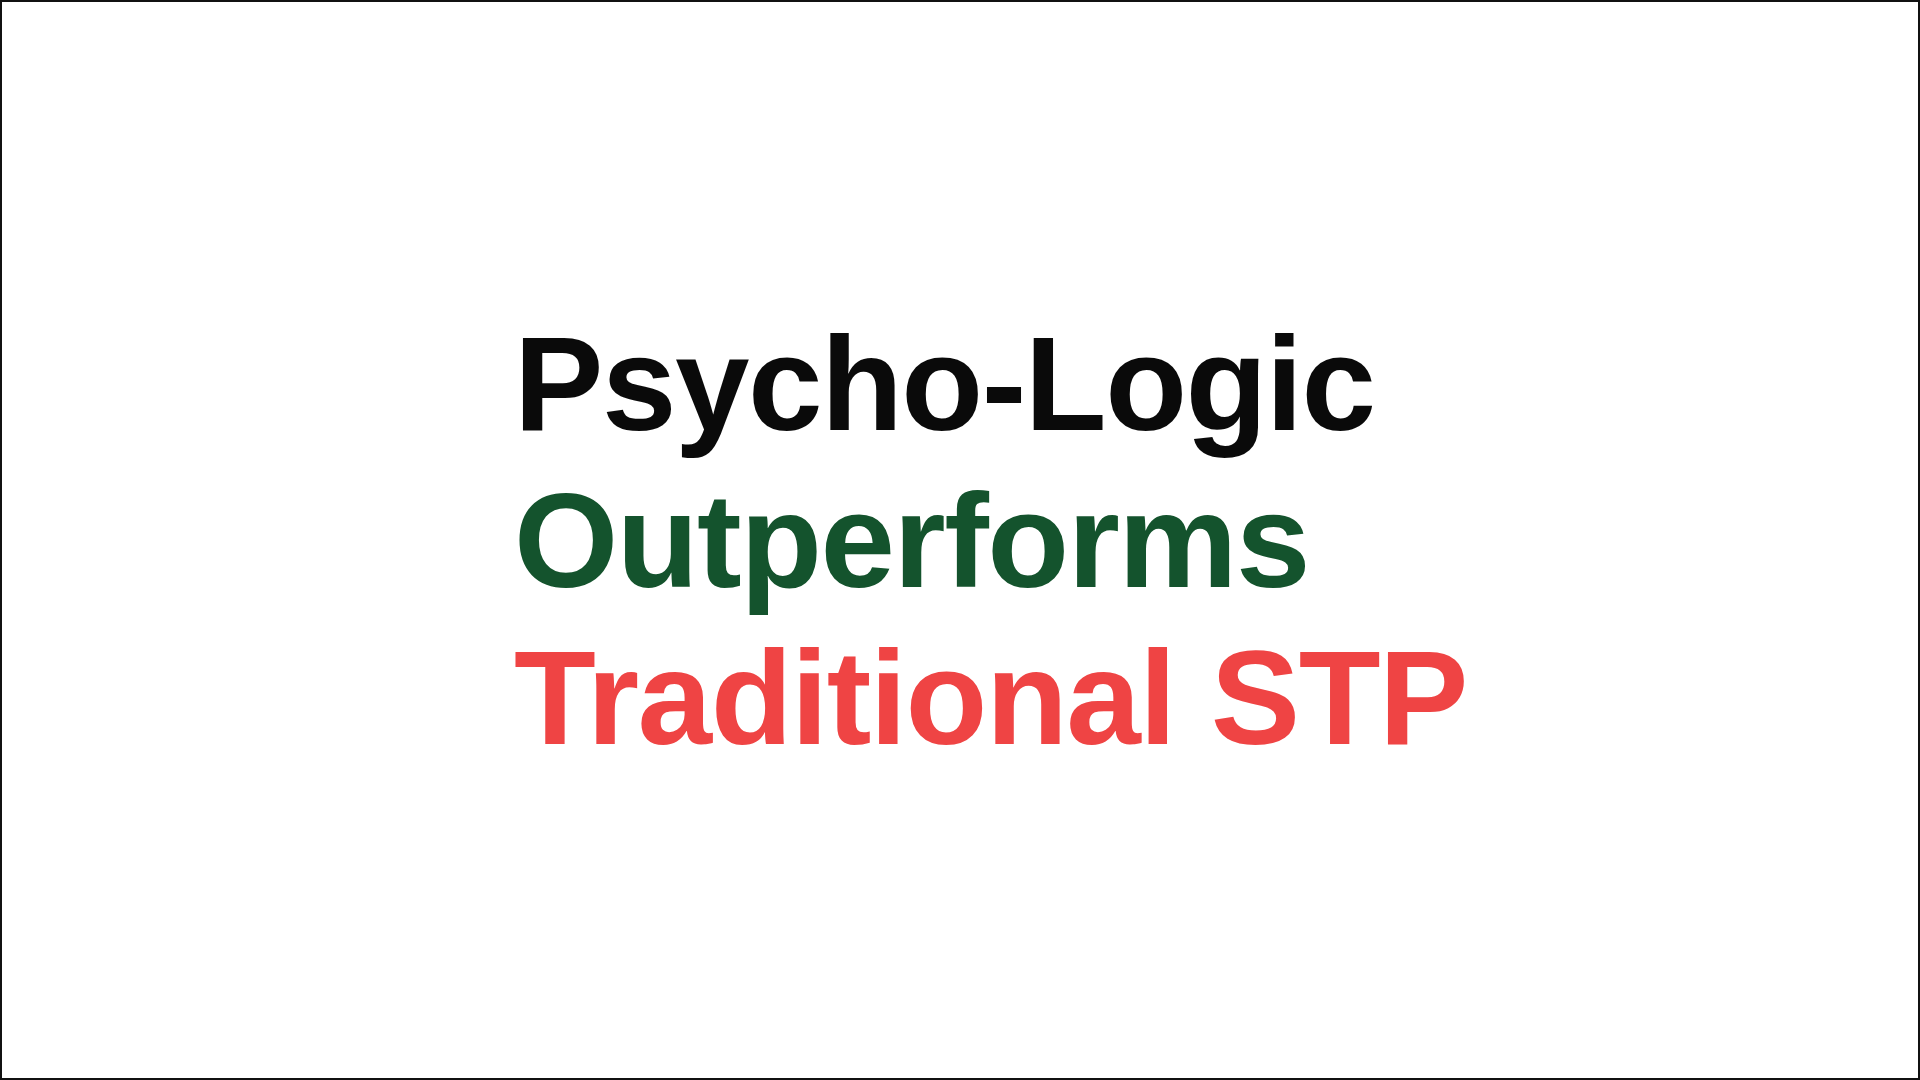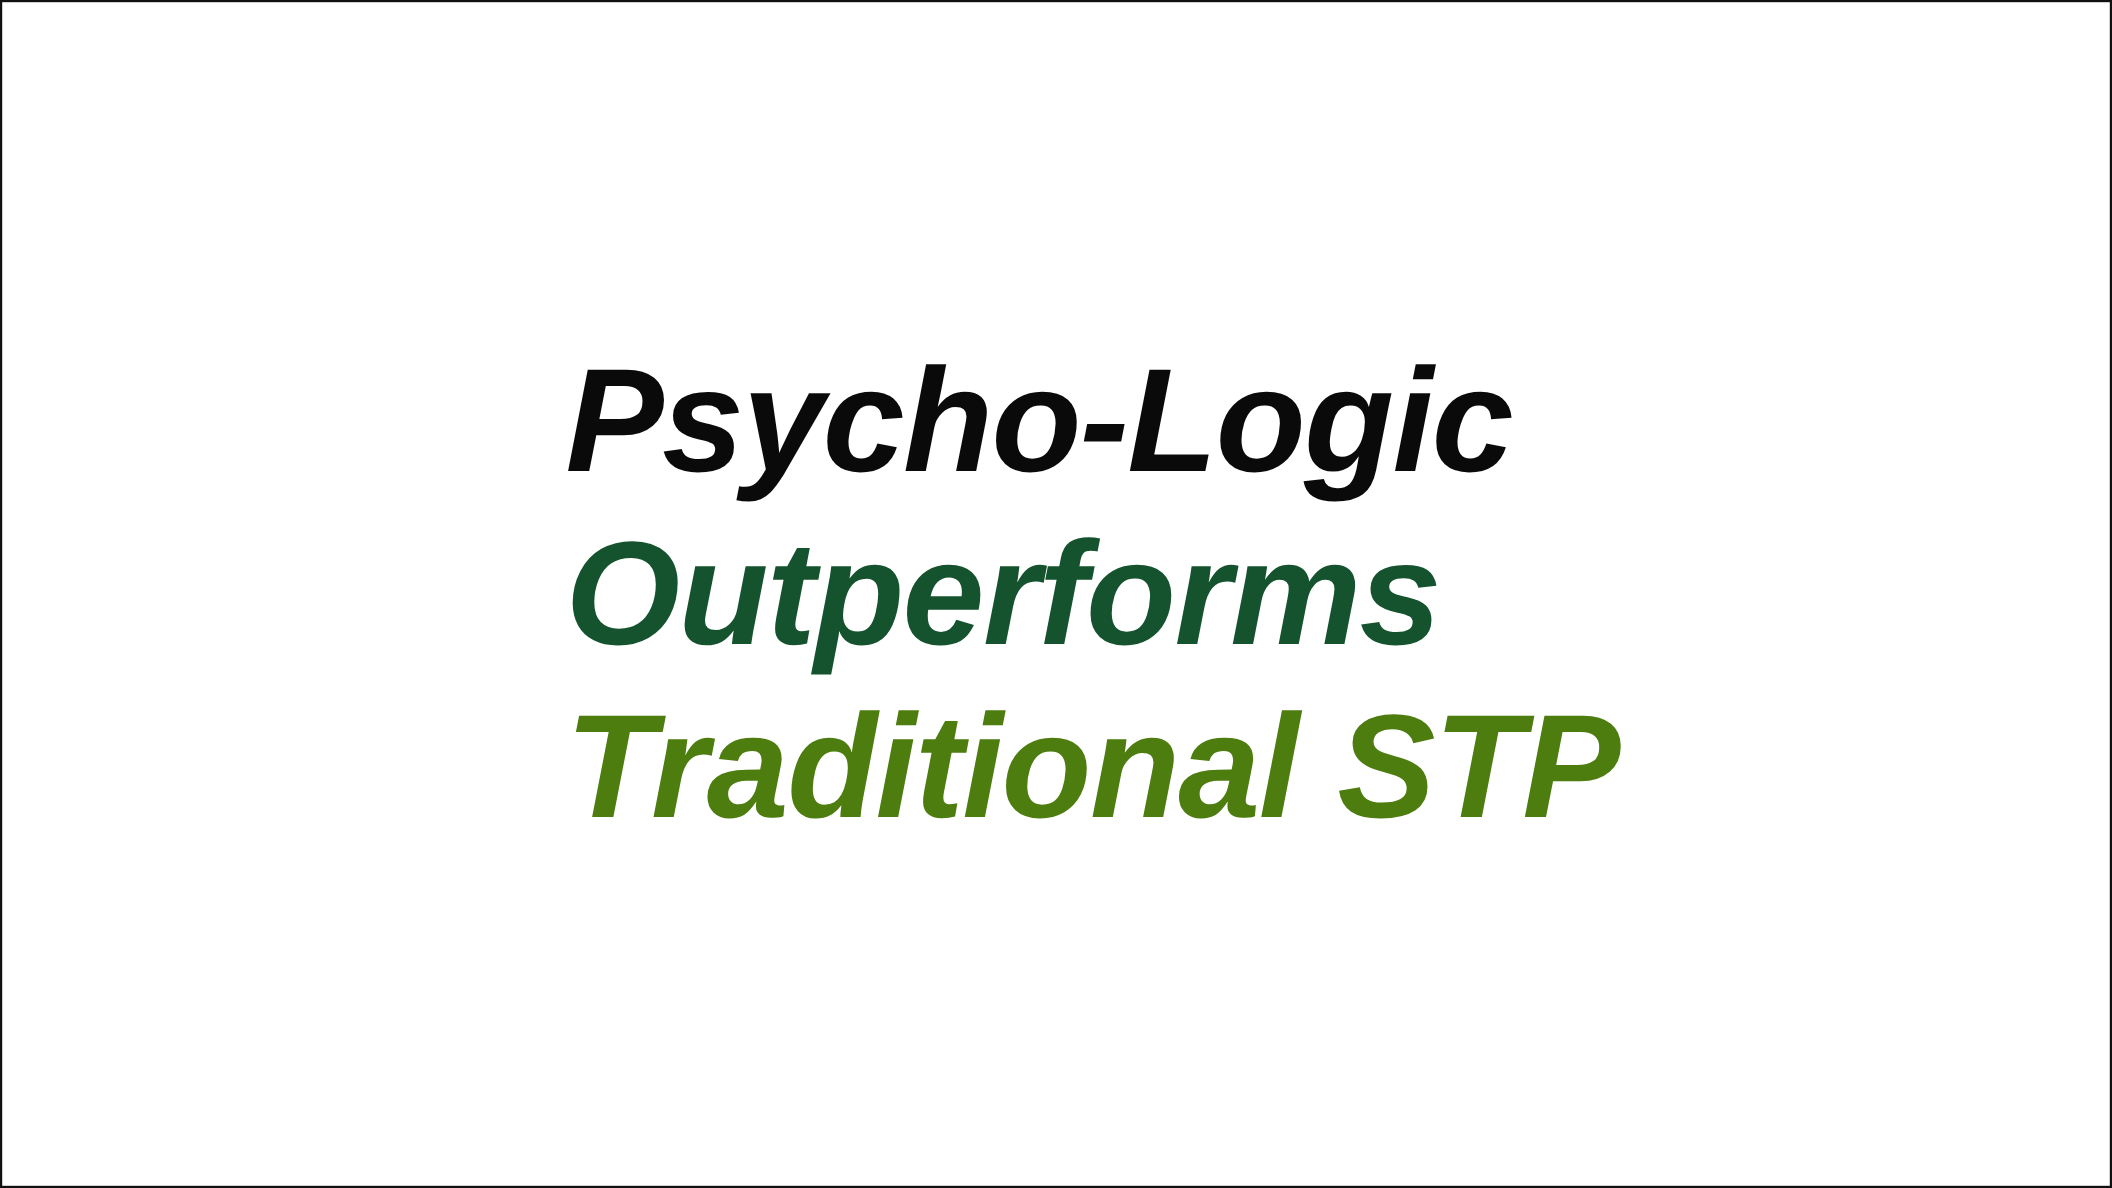--- a/index.html
+++ b/index.html
@@ -42,36 +42,35 @@
     display: block;
     font-family: "Liberation Sans", "DejaVu Sans", sans-serif;
     font-weight: 700;
     font-size: 134px;
     line-height: 157px;
     letter-spacing: -1.5px;
     font-stretch: condensed;
     margin: 0;
     padding: 0;
     white-space: nowrap;
-    font-style: italic;
   }
 
   .line-black { color: #0a0a0a; }
   .line-red   { color: #fa0000; }
 
   
   #headline-line-2 { font-weight: 700; }
 </style>
 </head>
 <body>
 
 <div id="slide-canvas" style="background: rgb(255, 255, 255); border-color: rgb(17, 17, 17); border-width: 2px;">
 
   <div id="headline-block">
 
     <span class="headline-line line-black" id="headline-line-1" style="color: rgb(10, 10, 10);">Psycho-Logic</span>
 
     <span class="headline-line line-red" id="headline-line-2" style="color: #14532d;">Outperforms</span>
 
-    <span class="headline-line line-black" id="headline-line-3" style="color: #4d7c0f; text-align: center;">Traditional STP</span>
+    <span class="headline-line line-black" id="headline-line-3" style="color: #ef4444; text-align: center;">Traditional STP</span>
 
   </div>
 </div>
 
 </body></html>

